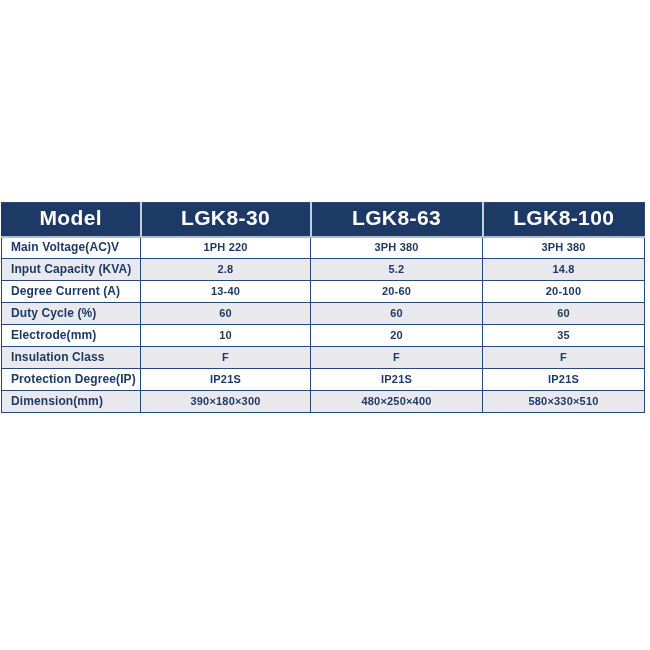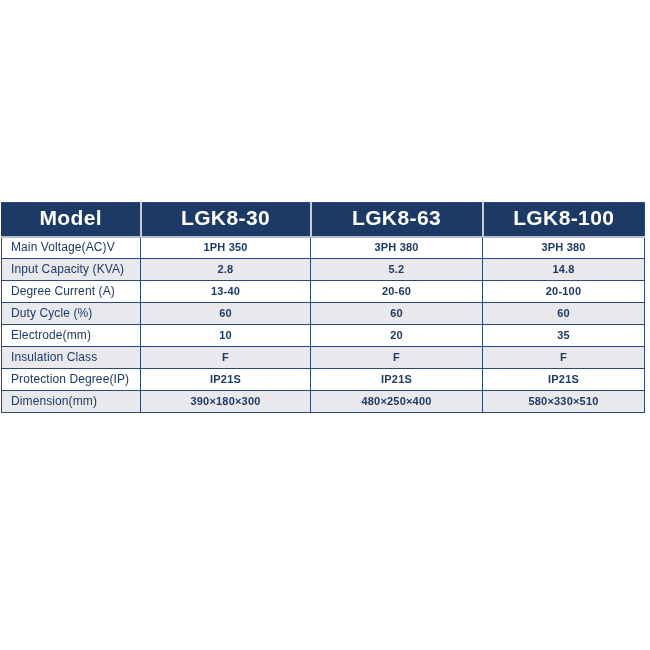--- a/index.html
+++ b/index.html
@@ -52,21 +52,21 @@
   tbody tr:nth-child(odd)  td, tbody tr:nth-child(odd)  th { background: #ffffff; }
   tbody tr:nth-child(even) td, tbody tr:nth-child(even) th { background: #e9e9ed; }
   tbody th, tbody td {
     border: 1.6px solid #2b4875;
     color: #1d3a67;
     vertical-align: middle;
     padding: 1px 4px 2px 4px;
   }
   tbody th.row-label {
     font-size: 12px;
-    font-weight: normal;
+    font-weight: bold;
     text-align: left;
     padding-left: 9px;
     letter-spacing: 0.1px;
   }
   tbody td.value {
     font-size: 11px;
     font-weight: bold;
     text-align: center;
     letter-spacing: 0.2px;
   }
@@ -87,21 +87,21 @@
         <tr>
           <th>Model</th>
           <th>LGK8-30</th>
           <th>LGK8-63</th>
           <th>LGK8-100</th>
         </tr>
       </thead>
       <tbody>
         <tr>
           <th class="row-label">Main Voltage(AC)V</th>
-          <td class="value">1PH 350</td>
+          <td class="value">1PH 220</td>
           <td class="value">3PH 380</td>
           <td class="value">3PH 380</td>
         </tr>
         <tr>
           <th class="row-label">Input Capacity (KVA)</th>
           <td class="value">2.8</td>
           <td class="value">5.2</td>
           <td class="value">14.8</td>
         </tr>
         <tr>

